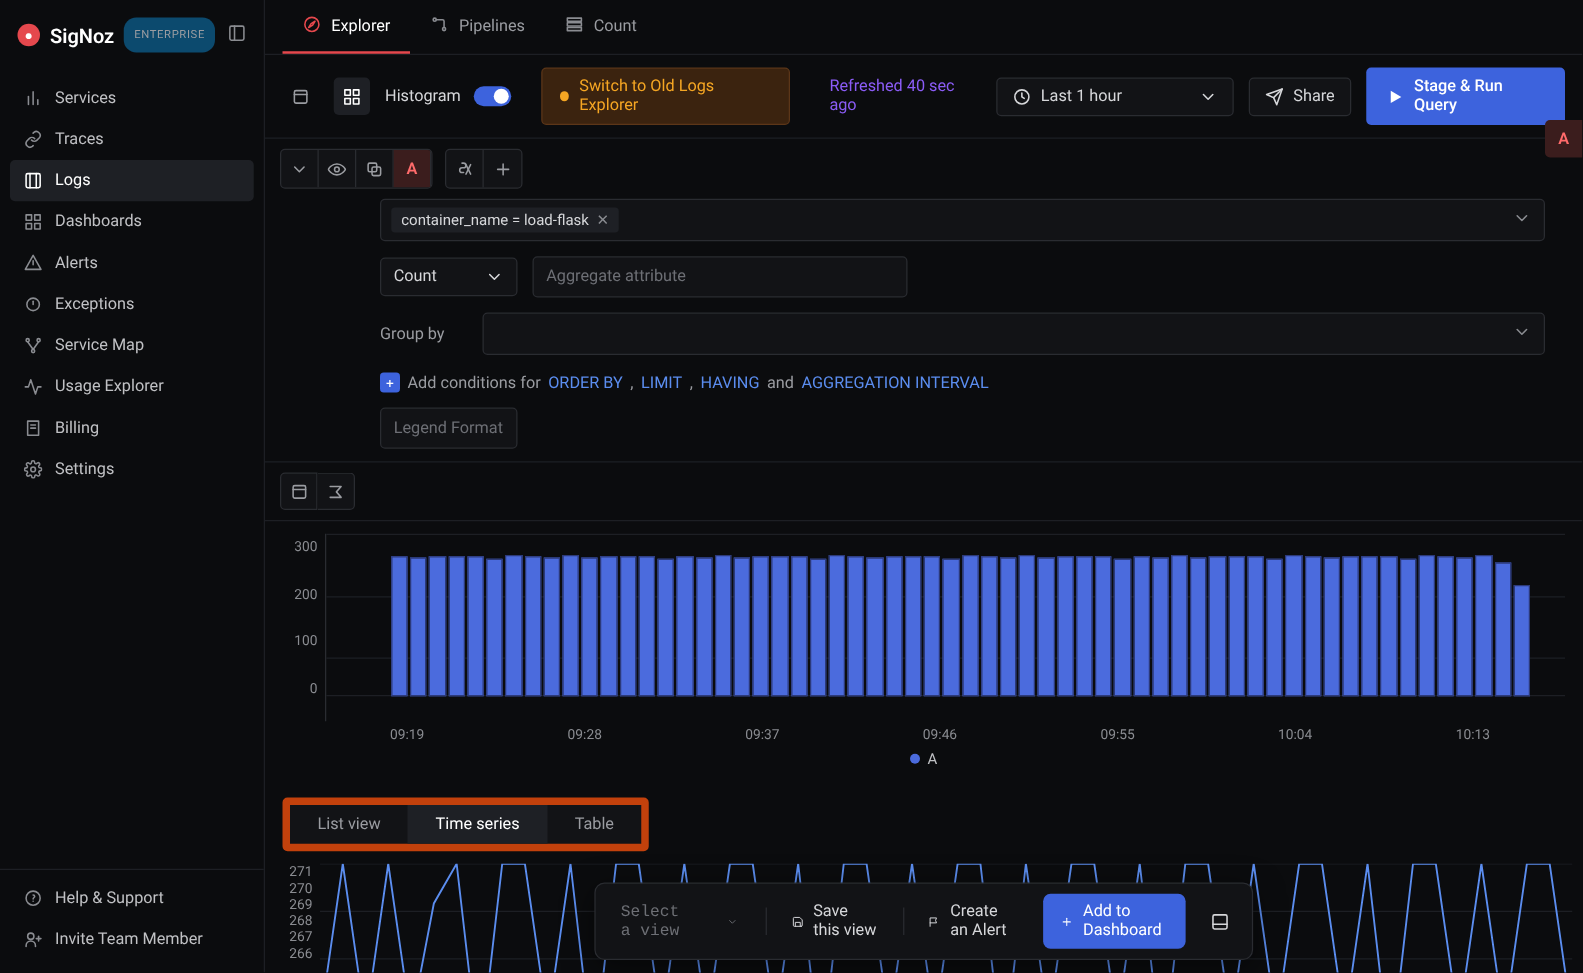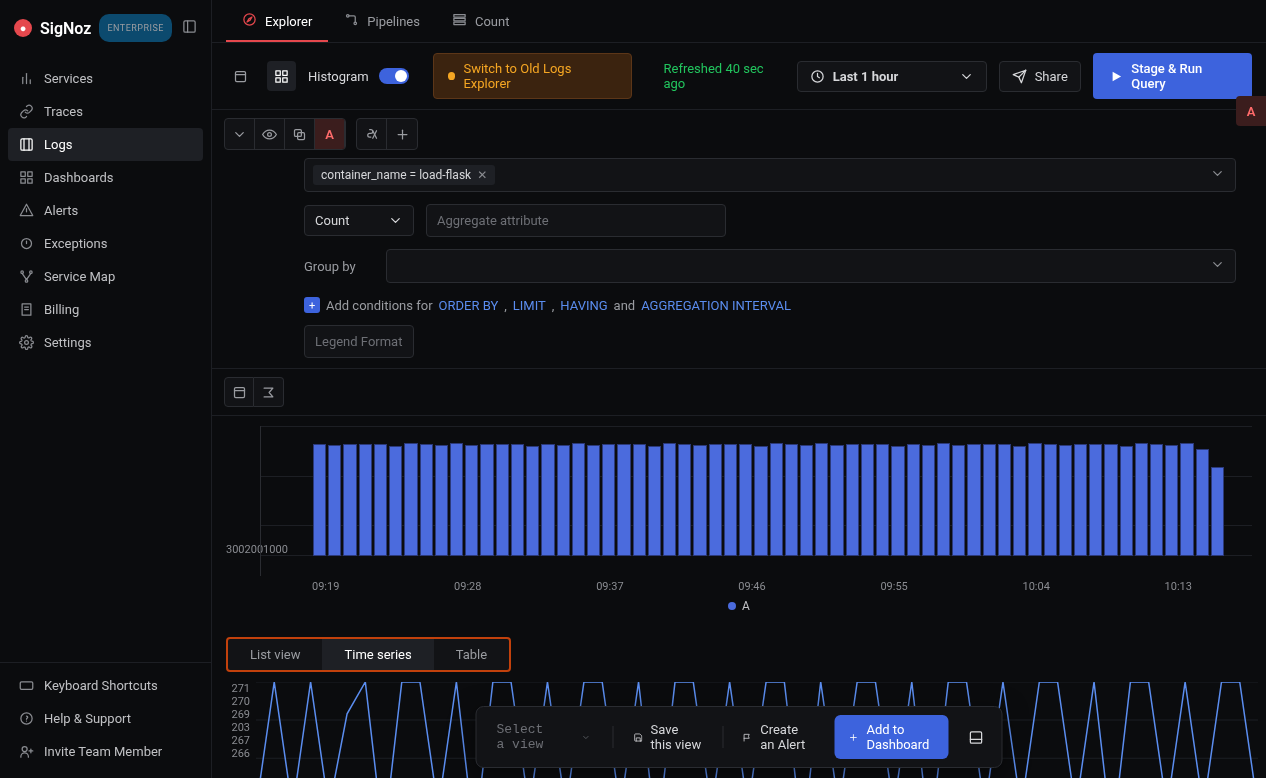--- a/index.html
+++ b/index.html
@@ -71,28 +71,28 @@
   width:30px;height:16px;border-radius:10px;background:#3d63dd;position:relative;cursor:pointer;
 }
 .toggle::after{content:"";position:absolute;right:2px;top:2px;width:12px;height:12px;border-radius:50%;background:#fff;}
 .spacer{flex:1;}
 .pill-orange {
   display:flex;align-items:center;gap:8px;
   background:#3b230f;color:#f5a623;border:1px solid #5c3618;
   padding:7px 14px;border-radius:4px;cursor:pointer;
 }
 .dot-orange{width:8px;height:8px;border-radius:50%;background:#f5a623;}
-.refreshed { color:#22c55e;margin-left:20px; }
+.refreshed { color:#8b5cf6;margin-left:20px; }
 .time-picker,.share-btn {
   display:flex;align-items:center;gap:8px;
   background:#121316;border:1px solid #2a2c31;border-radius:4px;
   padding:7px 12px;cursor:pointer;color:#d6d7da;
 }
 .time-picker{min-width:190px;justify-content:space-between;}
-.time-picker .left{display:flex;align-items:center;gap:8px;font-weight:bold;}
+.time-picker .left{display:flex;align-items:center;gap:8px;}
 .run-btn {
   display:flex;align-items:center;gap:8px;
   background:#3d63dd;color:#fff;border-radius:4px;padding:8px 16px;cursor:pointer;font-weight:500;
 }
 .query-strip {
   display:flex;align-items:center;gap:0;padding:8px 12px;
 }
 .q-left { display:flex;align-items:center;gap:0;background:#121316;border:1px solid #2a2c31;border-radius:4px;overflow:hidden;}
 .q-ico { width:30px;height:30px;display:flex;align-items:center;justify-content:center;color:#9a9ca1;border-right:1px solid #2a2c31;cursor:pointer;}
 .q-ico.badge-a{ background:#3b1d1d;color:#ff6b6b;font-weight:600;}
@@ -134,33 +134,33 @@
 
 
 .sub-strip{ display:flex;gap:0;padding:8px 12px;border-bottom:1px solid #1d1f24;}
 .sub-strip .icon-btn{border:1px solid #2a2c31;background:#121316;}
 .sub-strip .icon-btn + .icon-btn{border-left:none;border-radius:0 4px 4px 0;}
 .sub-strip .icon-btn:first-child{border-radius:4px 0 0 4px;}
 
 
 .chart-area{padding:10px 14px 4px 14px;}
 .histo{position:relative;height:150px;display:flex;}
-.histo-y{display:flex;justify-content:space-between;align-items:flex-end;padding:4px 6px 20px 0;font-size:11px;color:#8a8c91;width:34px;}
+.histo-y{display:flex;flex-direction:column;justify-content:space-between;align-items:flex-end;padding:4px 6px 20px 0;font-size:11px;color:#8a8c91;width:34px;gap:19px;}
 .histo-plot{flex:1;position:relative;border-left:1px solid #2a2c31;}
 .histo-grid{position:absolute;left:0;right:0;height:1px;background:#1d1f24;}
 .bars{position:absolute;left:52px;right:28px;bottom:20px;top:6px;display:flex;align-items:flex-end;gap:2px;}
 .bar{flex:1;background:#4b6bdd;border:1px solid #2c3a7a;}
 .histo-x{display:flex;justify-content:space-between;font-size:11px;color:#8a8c91;padding:4px 60px 0 86px;}
 .histo-legend{display:flex;justify-content:center;align-items:center;gap:6px;font-size:12px;color:#c0c1c4;padding:6px 0 10px;}
 .lg-dot{width:8px;height:8px;border-radius:50%;background:#4b6bdd;}
 
 
 .view-tabs{display:flex;gap:0;padding:10px 14px;}
 .seg {
-  background:#121316;border:2px solid #c2410c;border-radius:4px;display:flex;overflow:hidden;
+  background:#121316;border:6px solid #c2410c;border-radius:4px;display:flex;overflow:hidden;
 }
 .seg-btn{padding:8px 22px;color:#9a9ca1;cursor:pointer;}
 .seg-btn.active{background:#1e2025;color:#fff;}
 
 
 .ts-area{padding:0 14px 0 14px;position:relative;height:190px;}
 .ts-y{position:absolute;left:6px;top:0;bottom:18px;width:32px;display:flex;flex-direction:column;justify-content:space-between;align-items:flex-end;font-size:11px;color:#8a8c91;}
 .ts-plot{position:absolute;left:44px;right:8px;top:0;bottom:0;}
 .ts-grid line{stroke:#1d1f24;stroke-width:1;}
 .ts-line{fill:none;stroke:#5b8def;stroke-width:1.5;}
@@ -261,46 +261,46 @@
             <circle cx="19" cy="5" r="2"></circle>
             <circle cx="12" cy="19" r="2"></circle>
             <path d="M5 7l7 10M19 7l-7 10"></path>
           </svg>
         </span>
         <span>Service Map</span>
       </div>
     <div class="nav-item">
         <span class="ico">
           <svg class="ic" viewBox="0 0 24 24">
+            <polyline points="22 12 18 12 15 21 9 3 6 12 2 12"></polyline>
+          </svg>
+        </span>
+        <span>Usage Explorer</span>
+      </div>
+    <div class="nav-item">
+        <span class="ico">
+          <svg class="ic" viewBox="0 0 24 24">
             <rect x="5" y="3" width="14" height="18"></rect>
             <line x1="9" y1="8" x2="15" y2="8"></line>
             <line x1="9" y1="12" x2="15" y2="12"></line>
           </svg>
         </span>
         <span>Billing</span>
       </div>
     <div class="nav-item">
         <span class="ico">
           <svg class="ic" viewBox="0 0 24 24">
             <circle cx="12" cy="12" r="3"></circle>
             <path d="M19.4 15a1.7 1.7 0 0 0 .3 1.8l.1.1a2 2 0 1 1-2.8 2.8l-.1-.1a1.7 1.7 0 0 0-1.8-.3 1.7 1.7 0 0 0-1 1.5V21a2 2 0 0 1-4 0v-.1a1.7 1.7 0 0 0-1-1.5 1.7 1.7 0 0 0-1.8.3l-.1.1a2 2 0 1 1-2.8-2.8l.1-.1a1.7 1.7 0 0 0 .3-1.8 1.7 1.7 0 0 0-1.5-1H3a2 2 0 0 1 0-4h.1a1.7 1.7 0 0 0 1.5-1 1.7 1.7 0 0 0-.3-1.8l-.1-.1a2 2 0 1 1 2.8-2.8l.1.1a1.7 1.7 0 0 0 1.8.3h0a1.7 1.7 0 0 0 1-1.5V3a2 2 0 0 1 4 0v.1a1.7 1.7 0 0 0 1 1.5h0a1.7 1.7 0 0 0 1.8-.3l.1-.1a2 2 0 1 1 2.8 2.8l-.1.1a1.7 1.7 0 0 0-.3 1.8v0a1.7 1.7 0 0 0 1.5 1H21a2 2 0 0 1 0 4h-.1a1.7 1.7 0 0 0-1.5 1z"></path>
           </svg>
         </span>
         <span>Settings</span>
       </div>
   </nav>
   <div class="nav-foot">
-    <div class="nav-item">
-        <span class="ico">
-          <svg class="ic" viewBox="0 0 24 24">
-            <rect x="2" y="6" width="20" height="12" rx="2"></rect>
-          </svg>
-        </span>
-        <span>Keyboard Shortcuts</span>
-      </div>
     <div class="nav-item">
         <span class="ico">
           <svg class="ic" viewBox="0 0 24 24">
             <circle cx="12" cy="12" r="9"></circle>
             <path d="M12 16v.01M12 8a2 2 0 0 1 2 2c0 1-2 1.5-2 3"></path>
           </svg>
         </span>
         <span>Help &amp; Support</span>
       </div>
     <div class="nav-item">
@@ -590,21 +590,21 @@
       <span class="seg-btn active">Time series</span>
       <span class="seg-btn">Table</span>
     </div>
   </div>
 
   <div class="ts-area">
     <div class="ts-y">
       <span>271</span>
       <span>270</span>
       <span>269</span>
-      <span>203</span>
+      <span>268</span>
       <span>267</span>
       <span>266</span>
     </div>
     <svg class="ts-plot" id="ts-svg" viewBox="0 0 1000 190" preserveAspectRatio="none">
       <g class="ts-grid">
         <line x1="0" y1="0" x2="1000" y2="0"></line>
         <line x1="0" y1="38" x2="1000" y2="38"></line>
         <line x1="0" y1="76" x2="1000" y2="76"></line>
         <line x1="0" y1="114" x2="1000" y2="114"></line>
         <line x1="0" y1="152" x2="1000" y2="152"></line>

